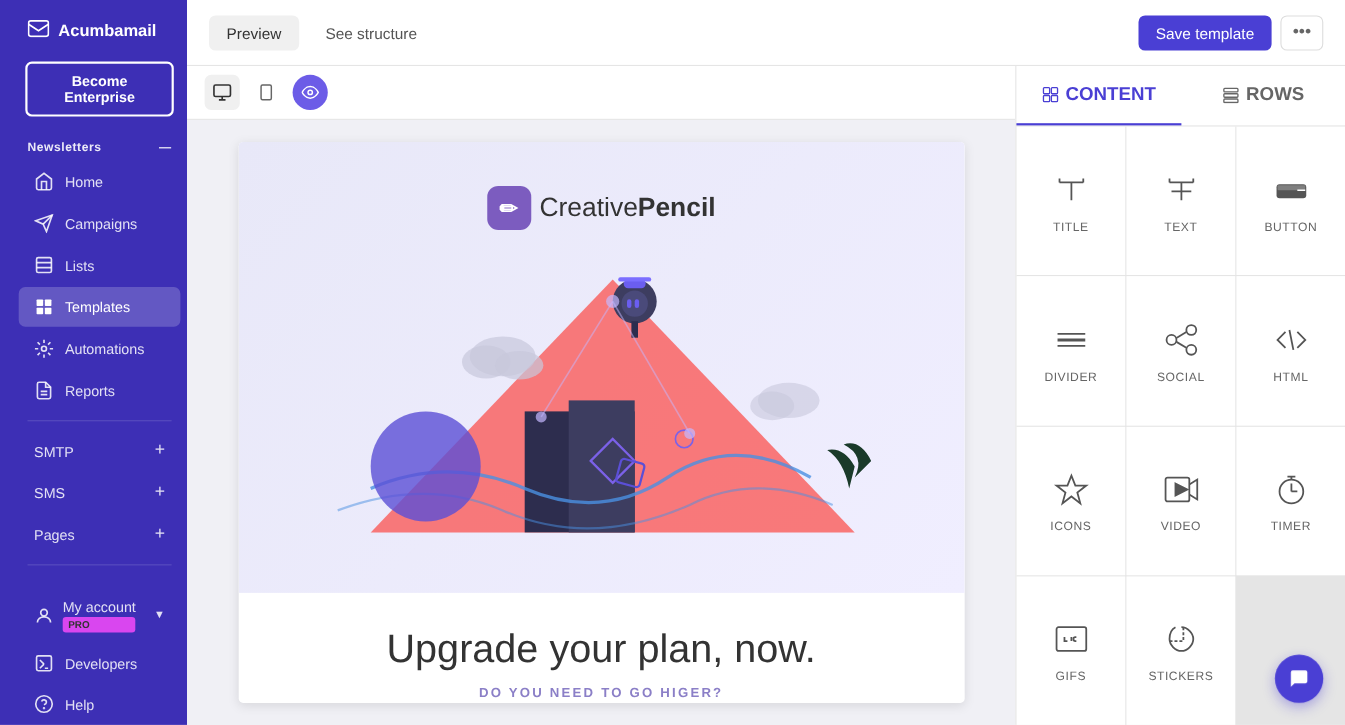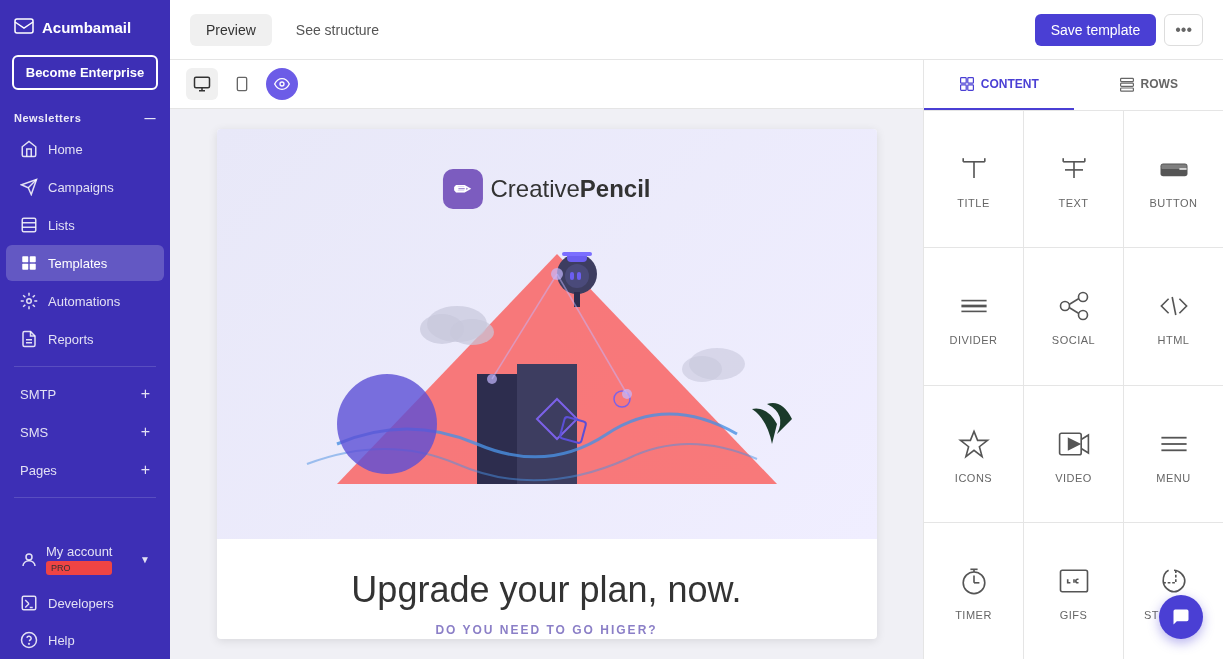--- a/index.html
+++ b/index.html
@@ -8,20 +8,21 @@
     
     .sidebar {
       width: 170px;
       background: #3d2fb5;
       color: white;
       display: flex;
       flex-direction: column;
       flex-shrink: 0;
       height: 659px;
       overflow-y: auto;
+      padding-left: 11px;
     }
     .sidebar-logo {
       display: flex;
       align-items: center;
       gap: 8px;
       padding: 18px 14px;
       font-size: 15px;
       font-weight: 600;
     }
     .sidebar-logo svg { width: 20px; height: 16px; }
@@ -79,24 +80,24 @@
       align-items: center;
       gap: 8px;
       padding: 9px 14px;
       font-size: 13px;
       color: rgba(255,255,255,0.85);
       cursor: pointer;
       margin: 1px 6px;
       border-radius: 6px;
     }
     .pro-badge {
-      background: #ef4444;
+      background: #d946ef;
       color: #333;
       font-size: 9px;
-      font-weight: 400;
+      font-weight: 700;
       padding: 2px 5px;
       border-radius: 3px;
       margin-top: 2px;
     }
     .account-info { display: flex; flex-direction: column; }
 
     
     .main {
       flex: 1;
       display: flex;
@@ -278,21 +279,21 @@
       flex-shrink: 0;
     }
     .right-panel-tabs {
       display: flex;
       border-bottom: 1px solid #e5e5e5;
     }
     .right-tab {
       flex: 1;
       padding: 16px 8px;
       text-align: center;
-      font-size: 12px;
+      font-size: 17px;
       font-weight: 600;
       color: #666;
       cursor: pointer;
       display: flex;
       align-items: center;
       justify-content: center;
       gap: 6px;
       border-bottom: 2px solid transparent;
     }
     .right-tab.active {
@@ -693,30 +694,20 @@
           <div class="content-item-icon">
             <svg viewBox="0 0 40 40" width="36" height="36" fill="none" stroke="#555" stroke-width="1.8">
               <rect x="4" y="8" width="24" height="24" rx="2"></rect>
               <polyline points="28,15 36,10 36,30 28,25"></polyline>
               <polygon points="14,14 26,20 14,26" fill="#555"></polygon>
             </svg>
           </div>
           <span class="content-item-label">VIDEO</span>
         </div>
 
-        <div class="content-item">
-          <div class="content-item-icon">
-            <svg viewBox="0 0 40 40" width="36" height="36" fill="none" stroke="#555" stroke-width="2">
-              <line x1="6" y1="13" x2="34" y2="13"></line>
-                <line x1="6" y1="20" x2="34" y2="20"></line>
-                <line x1="6" y1="27" x2="34" y2="27"></line>
-            </svg>
-          </div>
-          <span class="content-item-label">MENU</span>
-        </div>
 
         <div class="content-item">
           <div class="content-item-icon">
             <svg viewBox="0 0 40 40" width="36" height="36" fill="none" stroke="#555" stroke-width="1.8">
               <circle cx="20" cy="22" r="12"></circle>
               <line x1="20" y1="22" x2="20" y2="14"></line>
               <line x1="20" y1="22" x2="26" y2="22"></line>
               <line x1="16" y1="7" x2="24" y2="7"></line>
               <line x1="20" y1="7" x2="20" y2="10"></line>
             </svg>

